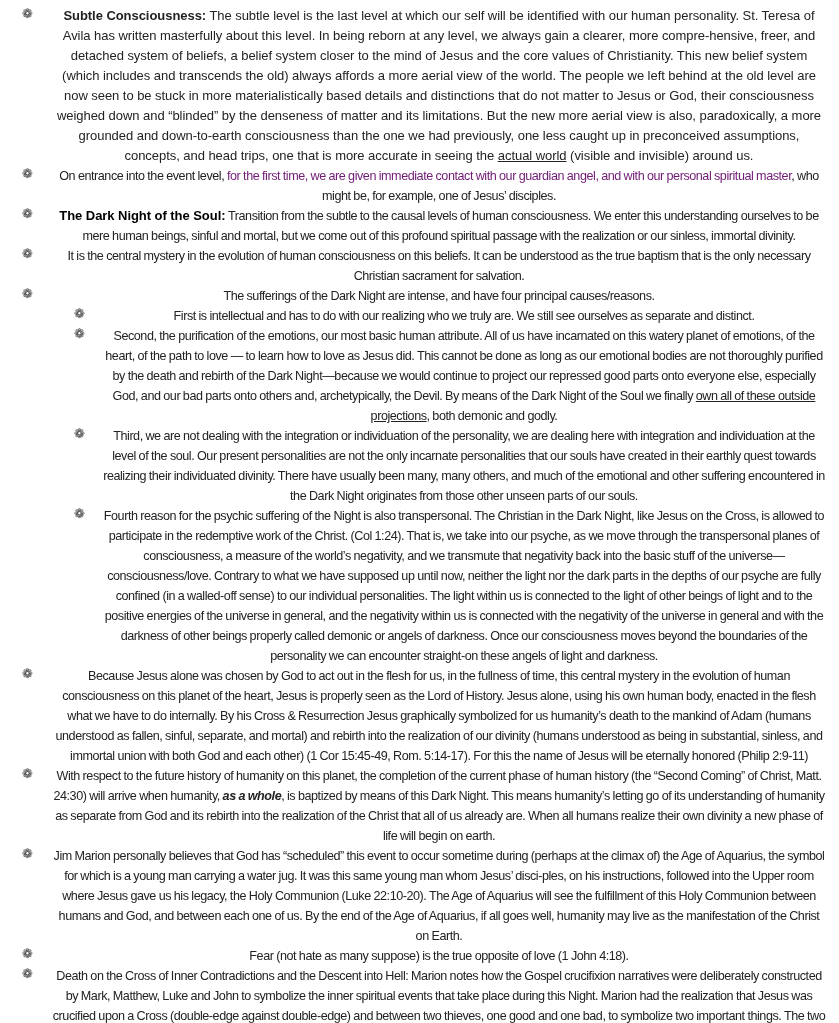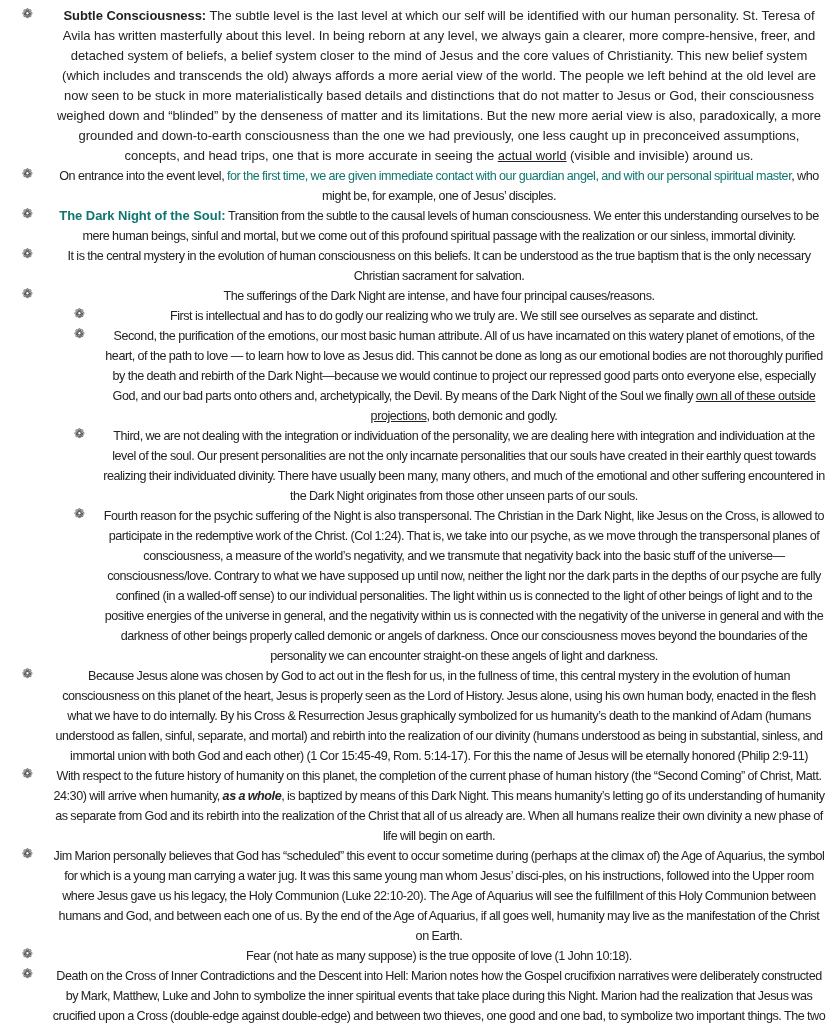--- a/index.html
+++ b/index.html
@@ -9,22 +9,22 @@
   li.item { position: relative; padding-left: 51px; padding-right: 12px; }
   li.sub { position: relative; padding-left: 101px; padding-right: 12px; }
   .bullet { position: absolute; top: 0; font-size: 13px; line-height: 16px; color: #333; }
   li.item > .bullet { left: 22px; }
   li.sub > .bullet { left: 74px; }
   .txt { font-family: Liberation Sans, sans-serif; font-size: 13px; line-height: 20px; text-align: center; }
   .sec1 .txt { letter-spacing: -0.05px; }
   .cond .txt { font-size: 12.6px; letter-spacing: -0.45px; word-spacing: -0.3px; }
   .b { font-weight: bold; }
   .u { text-decoration: underline; }
-  .blue { color: #0f766e; margin-top: 40px; }
-  .dark-red { color: #0f766e; font-weight: bold; }
+  .blue { color: #701a75; margin-top: 40px; }
+  .dark-red { color: #000000; font-weight: bold; }
   .bi { font-weight: bold; font-style: italic; }
 </style>
 </head>
 <body>
 
 <div class="page">
   <ul>
 
     <li class="item sec1">
       <span class="bullet">❁</span>
@@ -48,21 +48,21 @@
 
     <li class="item cond">
       <span class="bullet">❁</span>
       <div class="txt">The sufferings of the Dark Night are intense, and have four principal causes/reasons.</div>
     </li>
   </ul>
 
   <ul>
     <li class="sub cond">
       <span class="bullet">❁</span>
-      <div class="txt">First is intellectual and has to do godly our realizing who we truly are.  We still see ourselves as separate and distinct.</div>
+      <div class="txt">First is intellectual and has to do with our realizing who we truly are.  We still see ourselves as separate and distinct.</div>
     </li>
     <li class="sub cond">
       <span class="bullet">❁</span>
       <div class="txt"><span>Second, the purification of the emotions, our most basic human attribute.  All of us have incarnated on this watery planet of emotions, of the heart, of the path to love — to learn how to love as Jesus did.  This cannot be done as long as our emotional bodies are not thoroughly purified by the death and rebirth of the Dark Night—because we would continue to project our repressed good parts onto everyone else, especially God, and our bad parts onto others and, archetypically, the Devil.  By means of the Dark Night of the Soul we finally </span><span class="u">own all of these outside projections</span><span>, both demonic and godly.</span></div>
     </li>
     <li class="sub cond">
       <span class="bullet">❁</span>
       <div class="txt">Third, we are not dealing with the integration or individuation of the personality, we are dealing here with integration and individuation at the level of the soul.  Our present personalities are not the only incarnate personalities that our souls have created in their earthly quest towards realizing their individuated divinity.  There have usually been many, many others, and much of the emotional and other suffering encountered in the Dark Night originates from those other unseen parts of our souls.</div>
     </li>
     <li class="sub cond">
@@ -79,20 +79,20 @@
     <li class="item cond">
       <span class="bullet">❁</span>
       <div class="txt"><span>With respect to the future history of humanity on this planet, the completion of the current phase of human history (the “Second Coming” of Christ, Matt. 24:30) will arrive when humanity, </span><span class="bi">as a whole</span><span>, is baptized by means of this Dark Night.  This means humanity’s letting go of its understanding of humanity as separate from God and its rebirth into the realization of the Christ that all of us already are.  When all humans realize their own divinity a new phase of life will begin on earth.</span></div>
     </li>
     <li class="item cond">
       <span class="bullet">❁</span>
       <div class="txt">Jim Marion personally believes that God has “scheduled” this event to occur sometime during (perhaps at the climax of) the Age of Aquarius, the symbol for which is a young man carrying a water jug.  It was this same young man whom Jesus’ disci-ples, on his instructions, followed into the Upper room where Jesus gave us his legacy, the Holy Communion (Luke 22:10-20).  The Age of Aquarius will see the fulfillment of this Holy Communion between humans and God, and between each one of us.  By the end of the Age of Aquarius, if all goes well, humanity may live as the manifestation of the Christ on Earth.</div>
     </li>
     <li class="item cond">
       <span class="bullet">❁</span>
-      <div class="txt">Fear (not hate as many suppose) is the true opposite of love (1 John 10:18).</div>
+      <div class="txt">Fear (not hate as many suppose) is the true opposite of love (1 John 4:18).</div>
     </li>
     <li class="item cond">
       <span class="bullet">❁</span>
       <div class="txt">Death on the Cross of Inner Contradictions and the Descent into Hell:  Marion notes how the Gospel crucifixion narratives were deliberately constructed by Mark, Matthew, Luke and John to symbolize the inner spiritual events that take place during this Night.  Marion had the realization that Jesus was crucified upon a Cross (double-edge against double-edge) and between two thieves, one good and one bad, to symbolize two important things.  The two thieves represent the shadow or dark side of the self, our divided inner house (Luke 23:32, 39-43).  The good thief represents the denied truth that the dark side contains; like Jesus, one must now own this truth and bring it now (“this day”) with you into paradise (wholeness).  The bad thief, the “lie” of the neurosis, must be left behind.  The Cross symbolizes how tricky this is.  Both our conscious side and our uncon-scious dark side contain truth and lies.  This is symbolized by the double-edge against double-edge.  The truths must be</div>
     </li>
   </ul>
 </div>
 
 </body></html>

